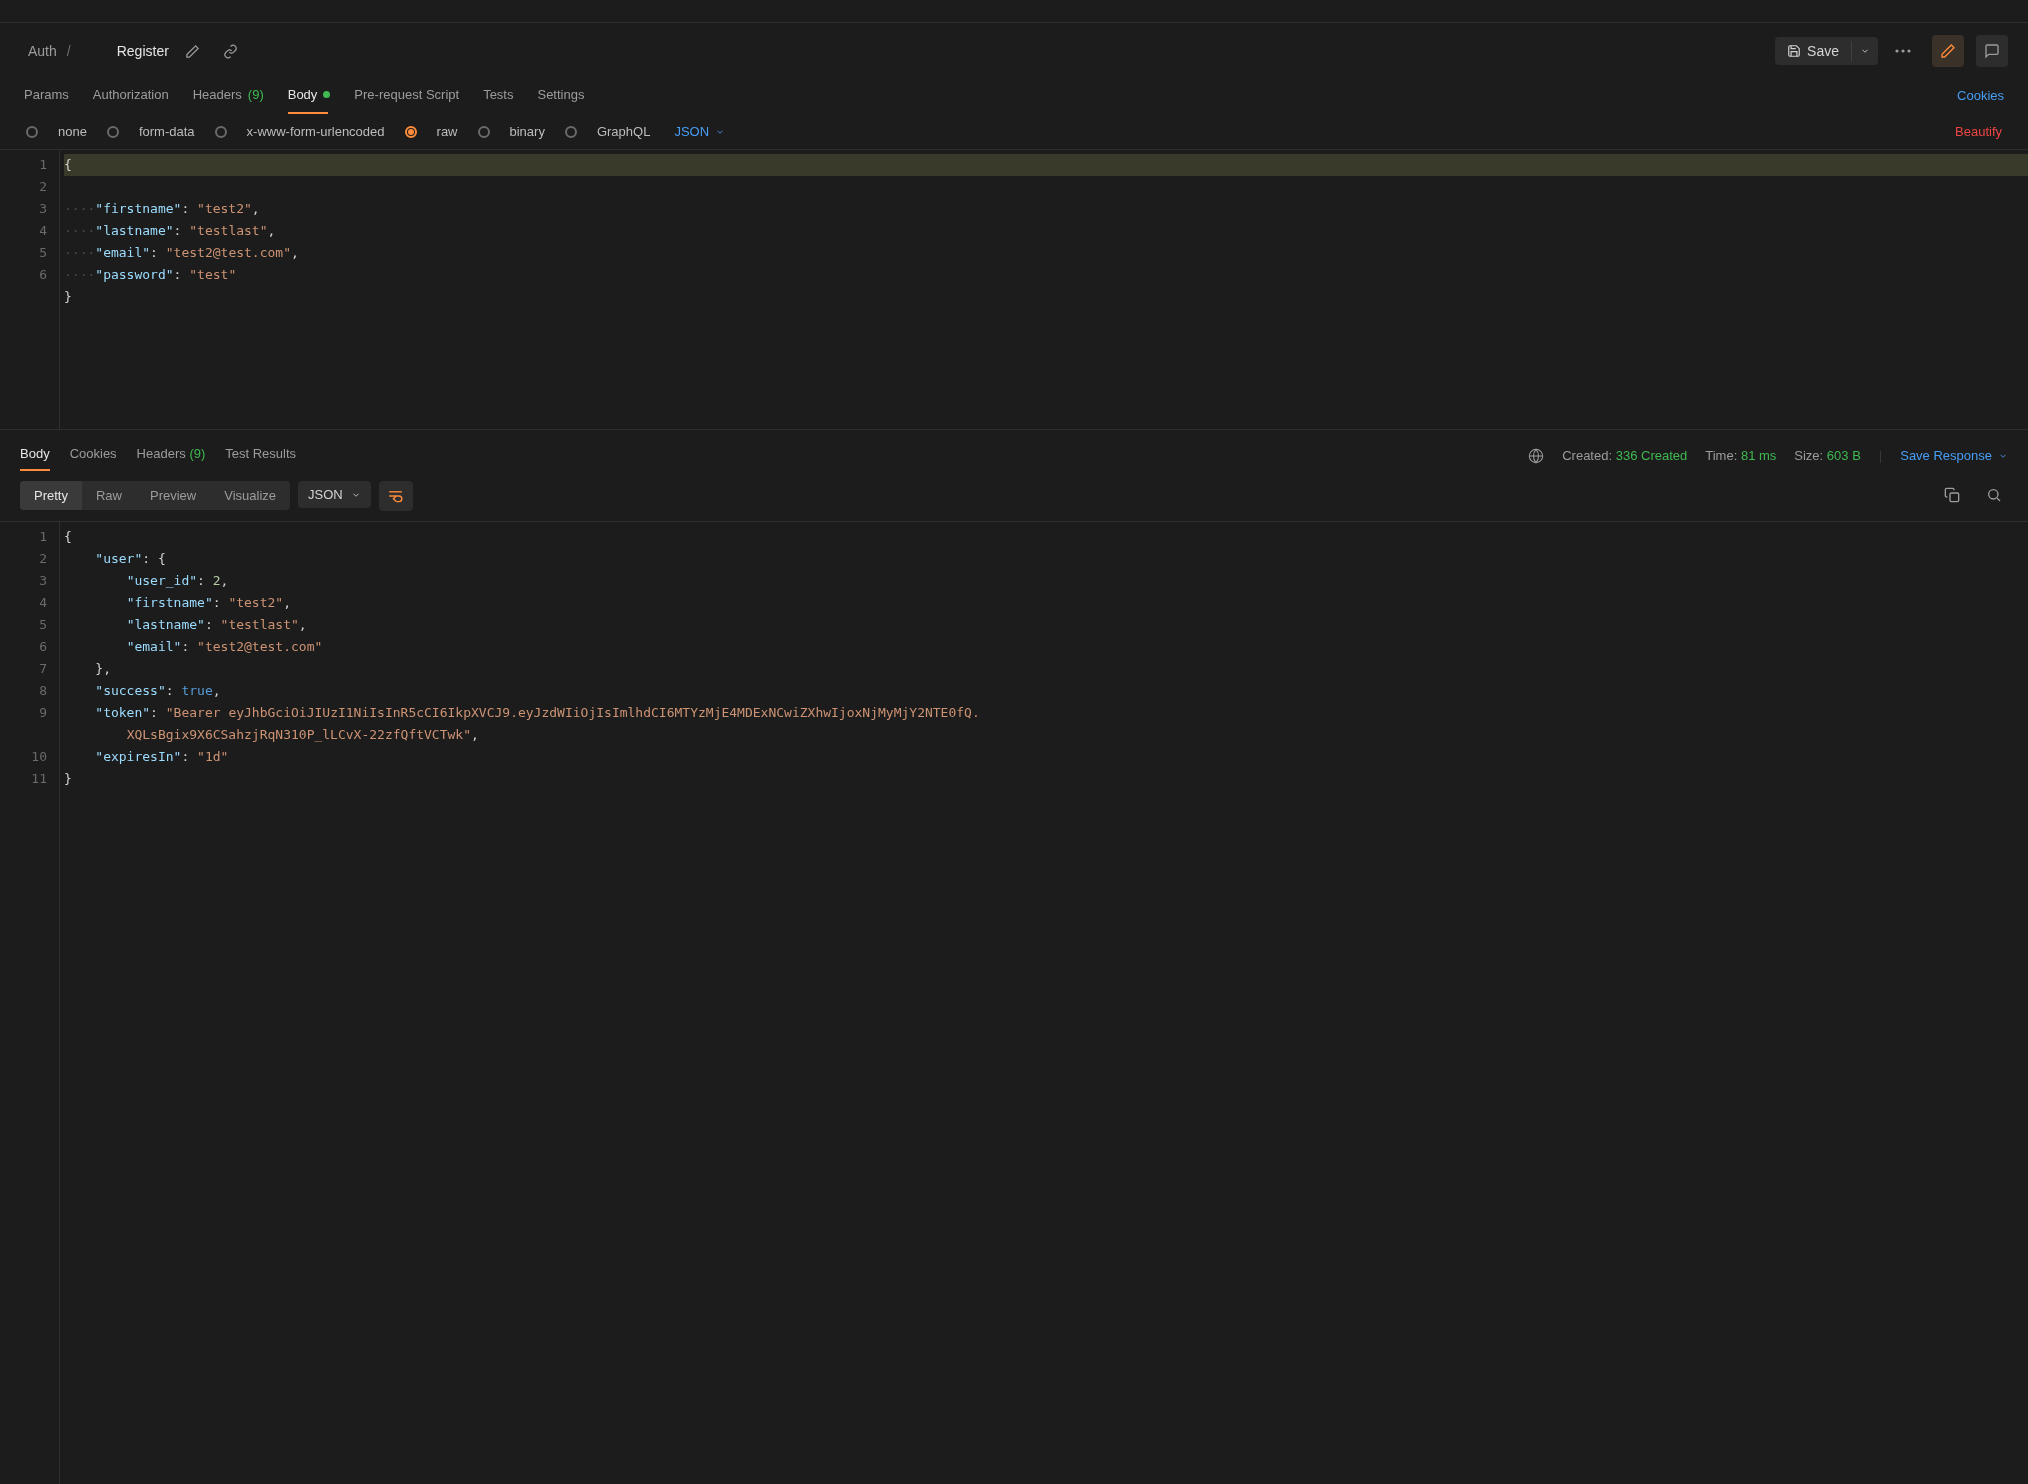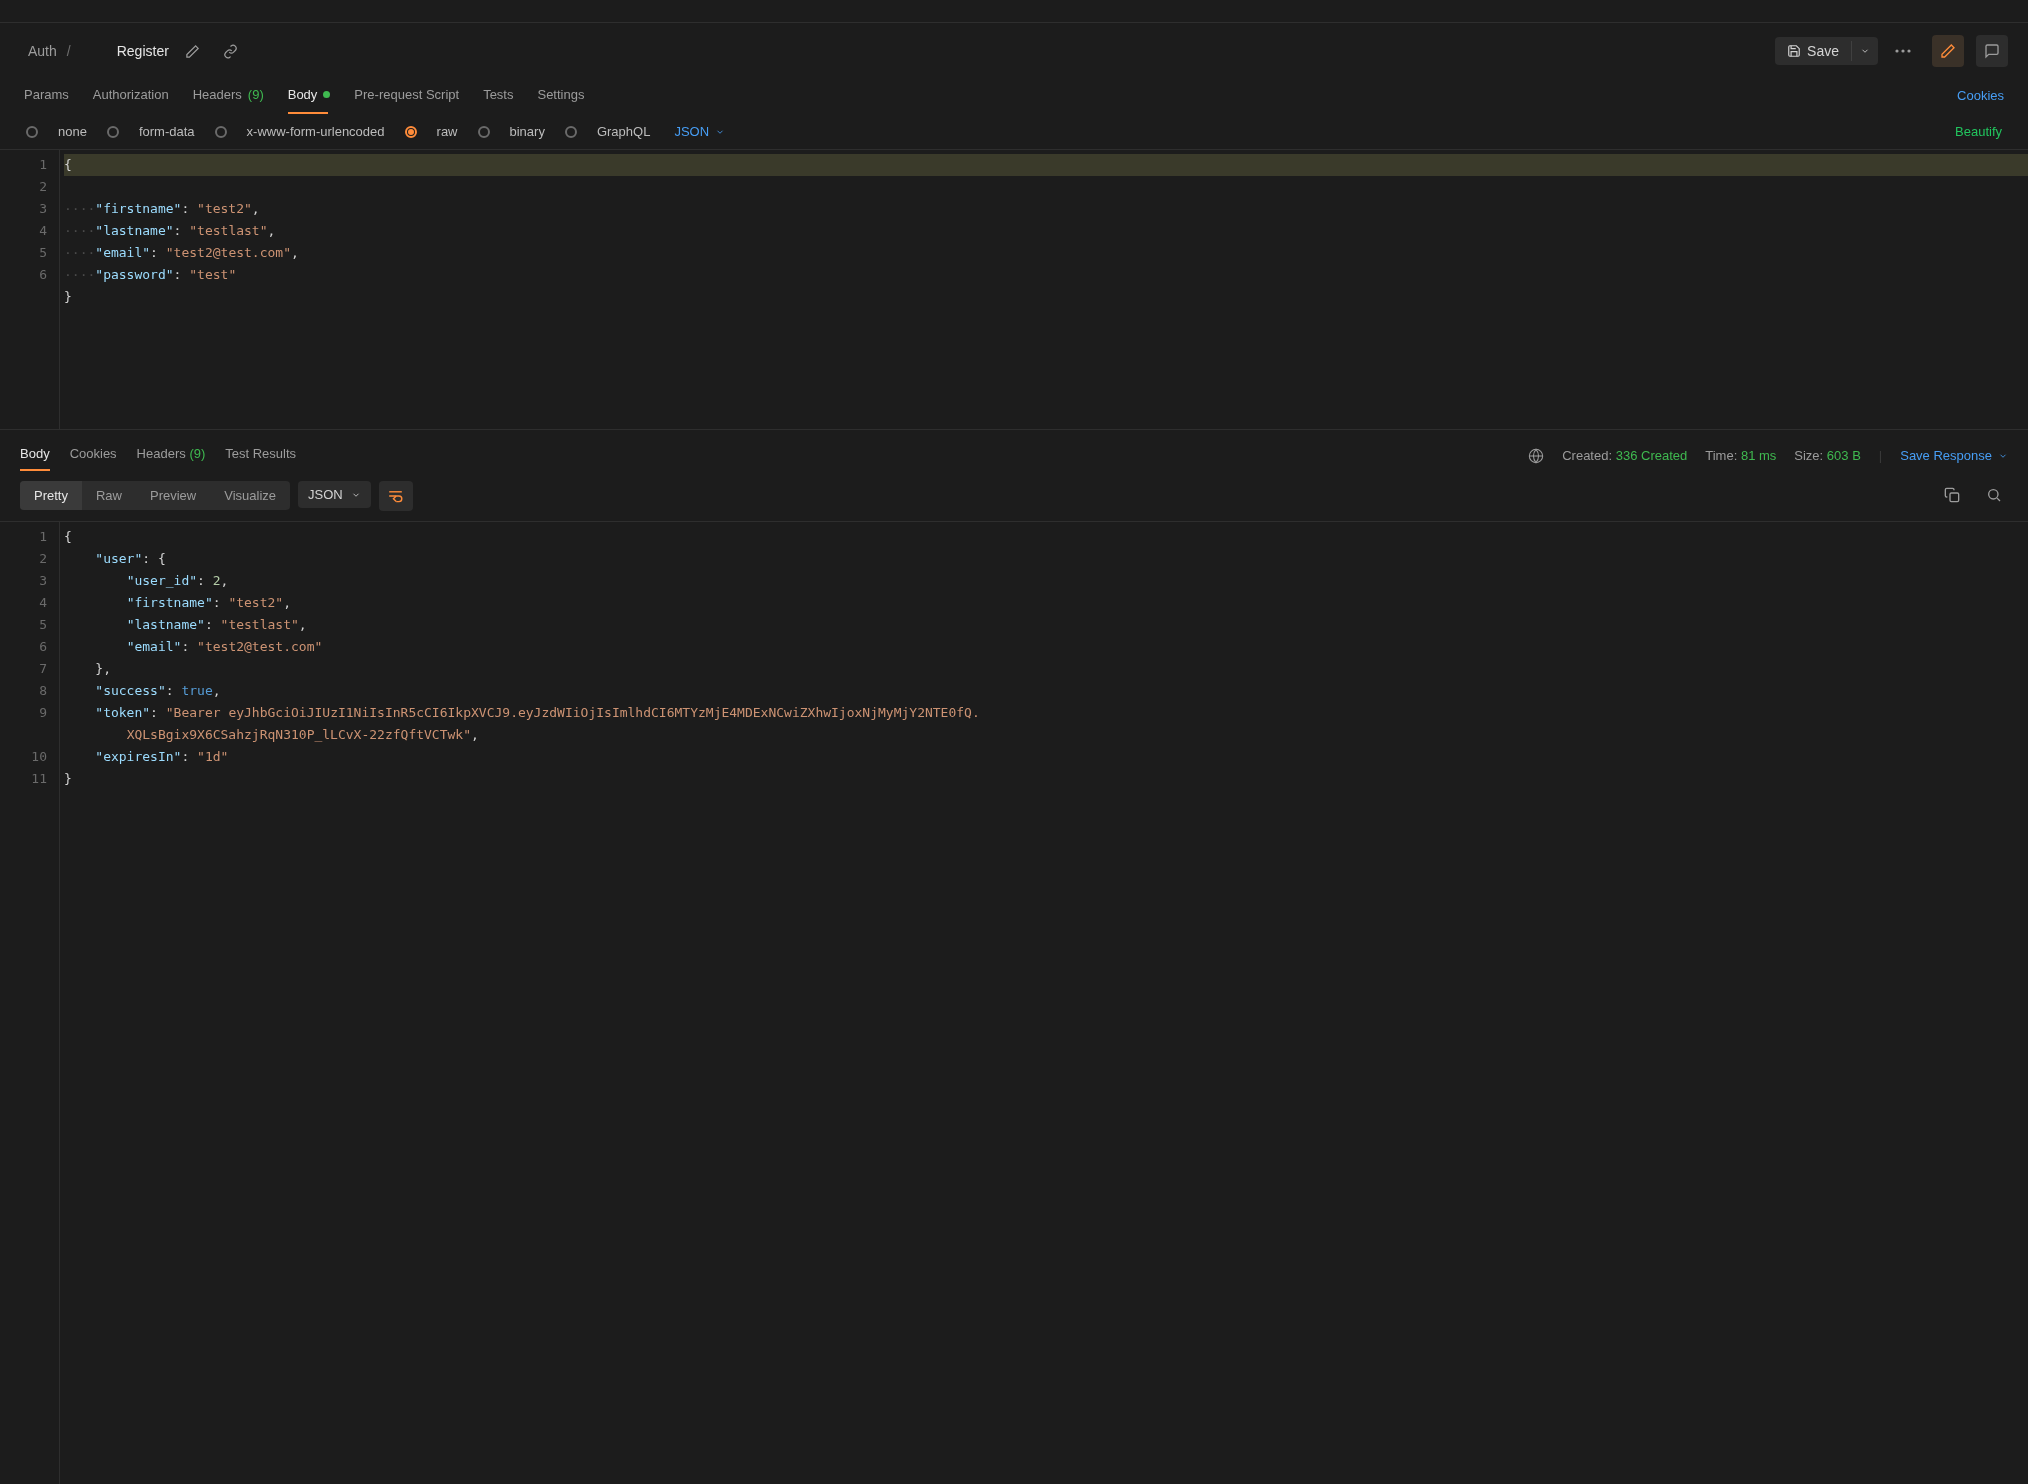--- a/index.html
+++ b/index.html
@@ -52,21 +52,21 @@
 .dot-green { width:7px;height:7px;border-radius:50%;background:#3fb950;display:inline-block;}
 .tabs-right { margin-left: auto; color: #479ef5; cursor:pointer; }
 
 
 .body-types { display: flex; align-items: center; gap: 20px; padding: 10px 26px; font-size: 13px;}
 .radio-item { display: flex; align-items: center; gap: 20px; color: #bcbcbc; cursor:pointer;}
 .radio { width: 12px; height: 12px; border-radius: 50%; border: 2px solid #6a6a6a; }
 .radio.checked { border-color: #ff8c3a; position:relative;}
 .radio.checked::after { content:"";position:absolute;inset:1px;background:#ff8c3a;border-radius:50%;}
 .body-types .format { color:#479ef5; cursor:pointer; display:flex;align-items:center;gap:6px;margin-left:4px;}
-.body-types .right { margin-left:auto; color:#22c55e; cursor:pointer;}
+.body-types .right { margin-left:auto; color:#ef4444; cursor:pointer;}
 
 
 .editor { display:flex; border-top:1px solid #2e2e2e; background:#1c1c1c; font-family: Menlo, Consolas, monospace; font-size:13px; position:relative;}
 .gutter { width: 60px; text-align: right; color: #6a6a6a; padding: 4px 12px 4px 0; user-select:none; background:#1c1c1c; border-right:1px solid #2e2e2e;}
 .gutter div { line-height: 22px; }
 .code { padding: 4px 0 4px 4px; line-height:22px; flex:1; white-space:pre; color:#d4d4d4;}
 .code .hl-line { background:#3a3a2a; display:block; width:100%;}
 .s { color:#cd9373; } 
 .k { color:#9cdcfe; } 
 .n { color:#b5cea8; } 

